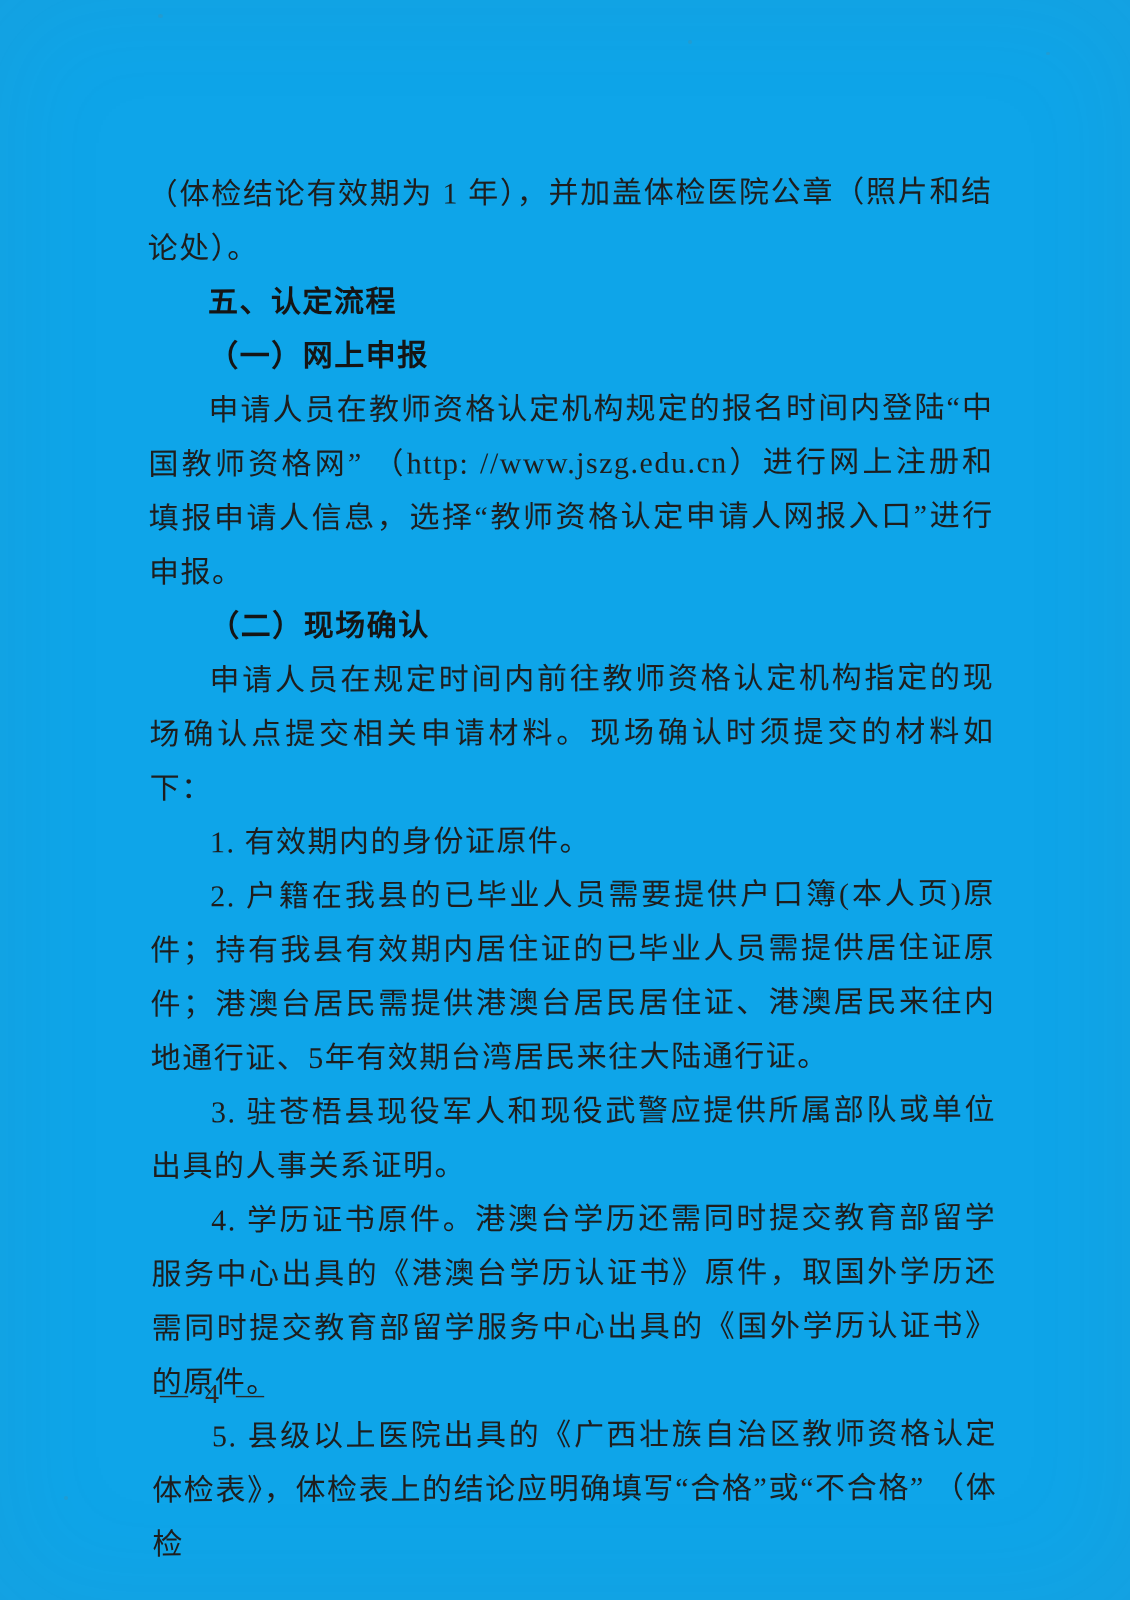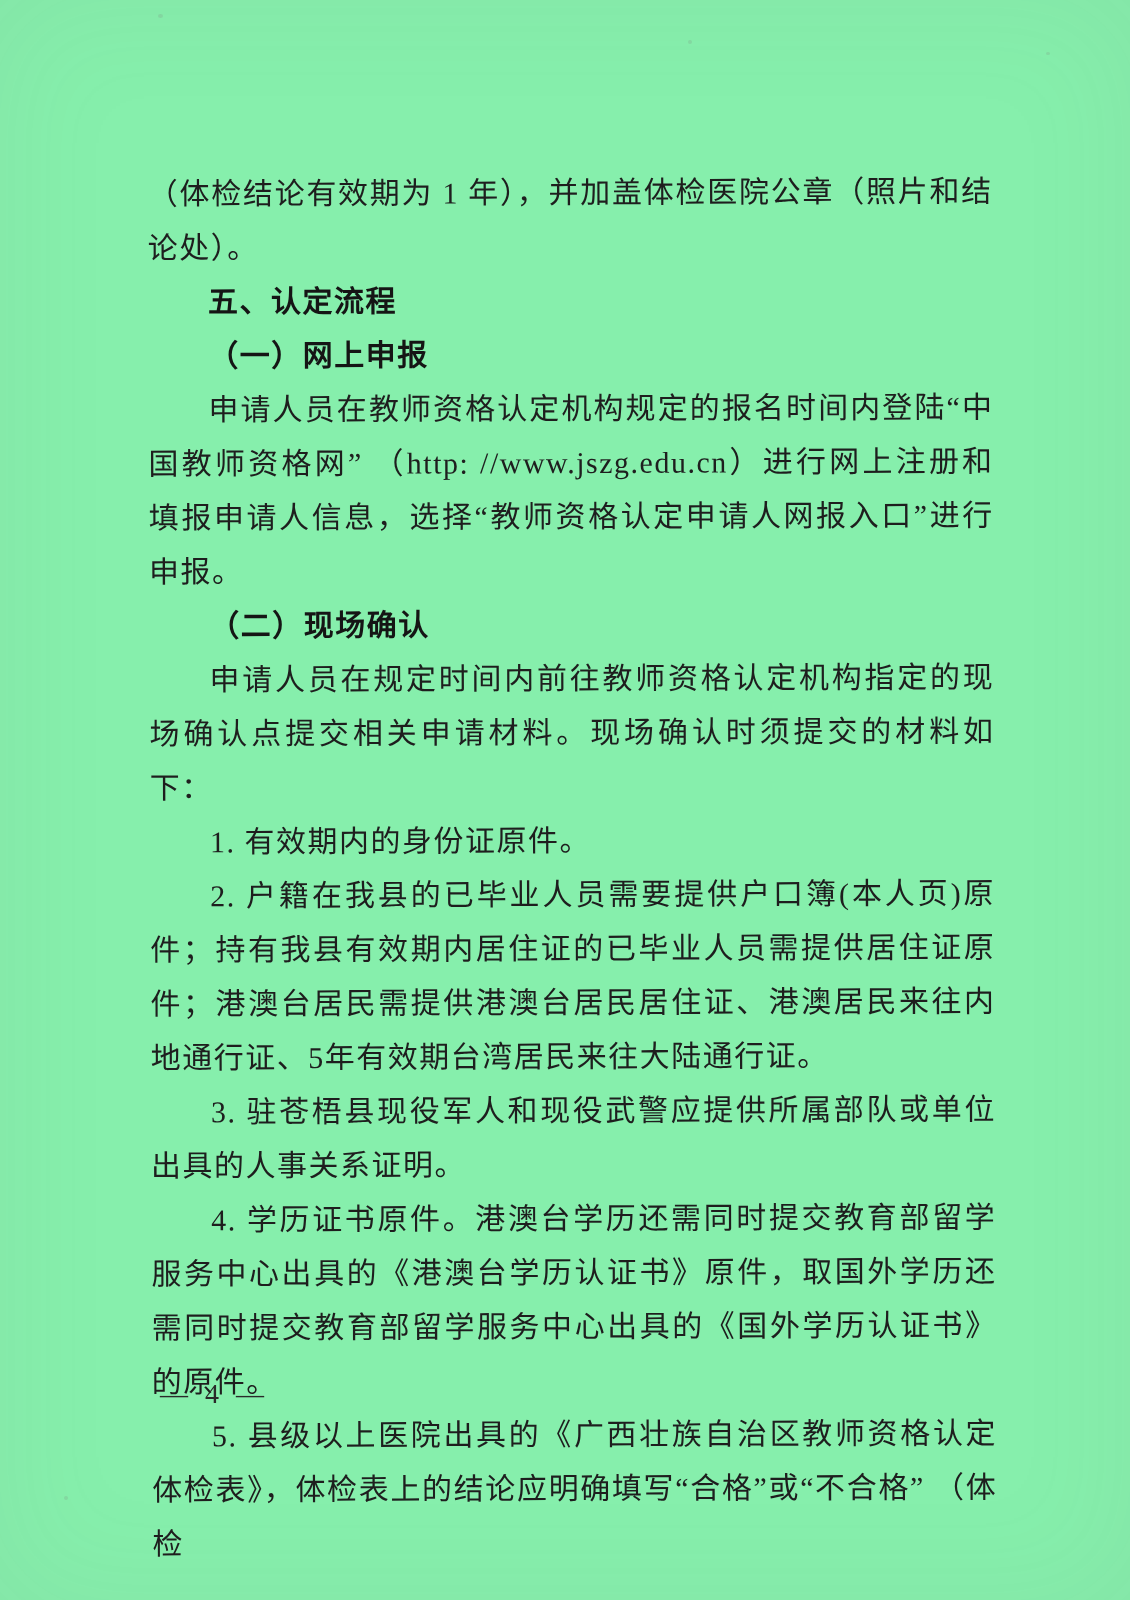--- a/index.html
+++ b/index.html
@@ -5,21 +5,21 @@
   * { margin: 0; padding: 0; box-sizing: border-box; }
   html, body { width: 1130px; height: 1600px; }
   body {
     background: #f4f3f0;
     font-family: "Liberation Serif", serif;
   }
   .page {
     position: relative;
     width: 1130px;
     height: 1600px;
-    background: #86efac;
+    background: #0ea5e9;
     overflow: hidden;
     box-shadow: inset 0 0 120px rgba(120,120,110,0.08);
   }
   .content {
     position: absolute;
     left: 150px;
     top: 166px;
     width: 845px;
     transform: rotate(-0.2deg);
     color: #1e1e1e;

